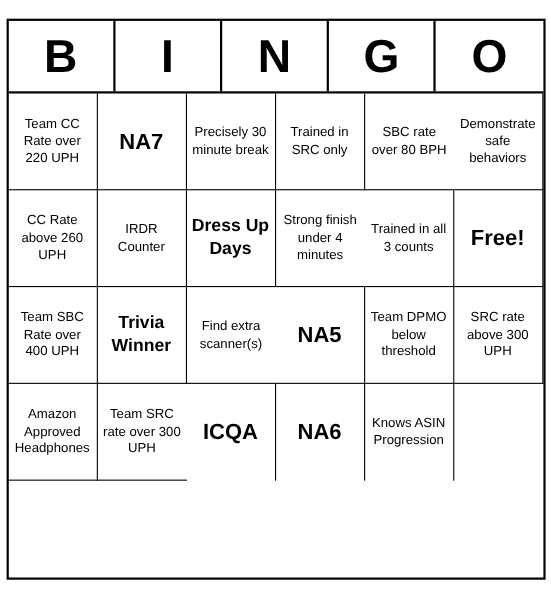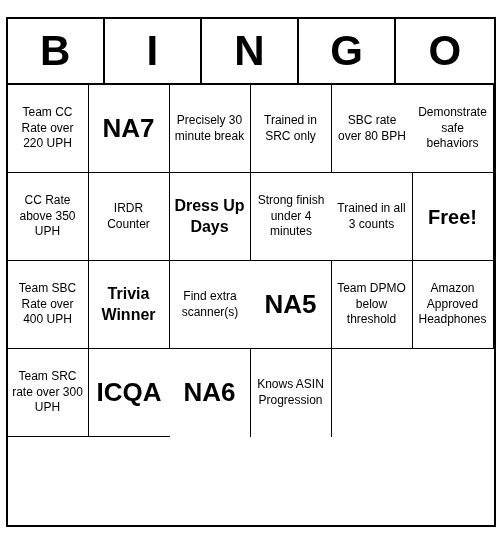--- a/index.html
+++ b/index.html
@@ -49,21 +49,21 @@
       line-height: 1.3;
       position: relative;
     }
     .bingo-cell:nth-child(5n) {
       border-right: none;
     }
     .bingo-cell:nth-child(n+21) {
       border-bottom: none;
     }
     .bingo-cell.large-text {
-      font-size: 26px;
+      font-size: 20px;
       font-weight: bold;
     }
     .bingo-cell.free {
       font-size: 20px;
       font-weight: bold;
     }
     .bingo-cell.xl-text {
       font-size: 16px;
       font-weight: bold;
     }
@@ -79,30 +79,31 @@
       <div class="bingo-letter">G</div>
       <div class="bingo-letter">O</div>
     </div>
   <div class="bingo-grid">
   <div class="bingo-cell normal">Team CC Rate over 220 UPH</div>
       <div class="bingo-cell large-text">NA7</div>
       <div class="bingo-cell normal">Precisely 30 minute break</div>
       <div class="bingo-cell normal">Trained in SRC only</div>
       <div class="bingo-cell normal">SBC rate over 80 BPH</div>
       <div class="bingo-cell normal">Demonstrate safe behaviors</div>
-      <div class="bingo-cell normal">CC Rate above 350 UPH</div>
+      <div class="bingo-cell normal">CC Rate above 260 UPH</div>
       <div class="bingo-cell normal">IRDR Counter</div>
       <div class="bingo-cell xl-text">Dress Up Days</div>
       <div class="bingo-cell normal">Strong finish under 4 minutes</div>
       <div class="bingo-cell normal">Trained in all 3 counts</div>
       <div class="bingo-cell free">Free!</div>
       <div class="bingo-cell normal">Team SBC Rate over 400 UPH</div>
       <div class="bingo-cell xl-text">Trivia Winner</div>
       <div class="bingo-cell normal">Find extra scanner(s)</div>
       <div class="bingo-cell large-text">NA5</div>
       <div class="bingo-cell normal">Team DPMO below threshold</div>
+      <div class="bingo-cell normal">SRC rate above 300 UPH</div>
       <div class="bingo-cell normal">Amazon Approved Headphones</div>
       <div class="bingo-cell normal">Team SRC rate over 300 UPH</div>
       <div class="bingo-cell large-text">ICQA</div>
       <div class="bingo-cell large-text">NA6</div>
       <div class="bingo-cell normal">Knows ASIN Progression</div>
     </div>
 </div>
 
 </body></html>

